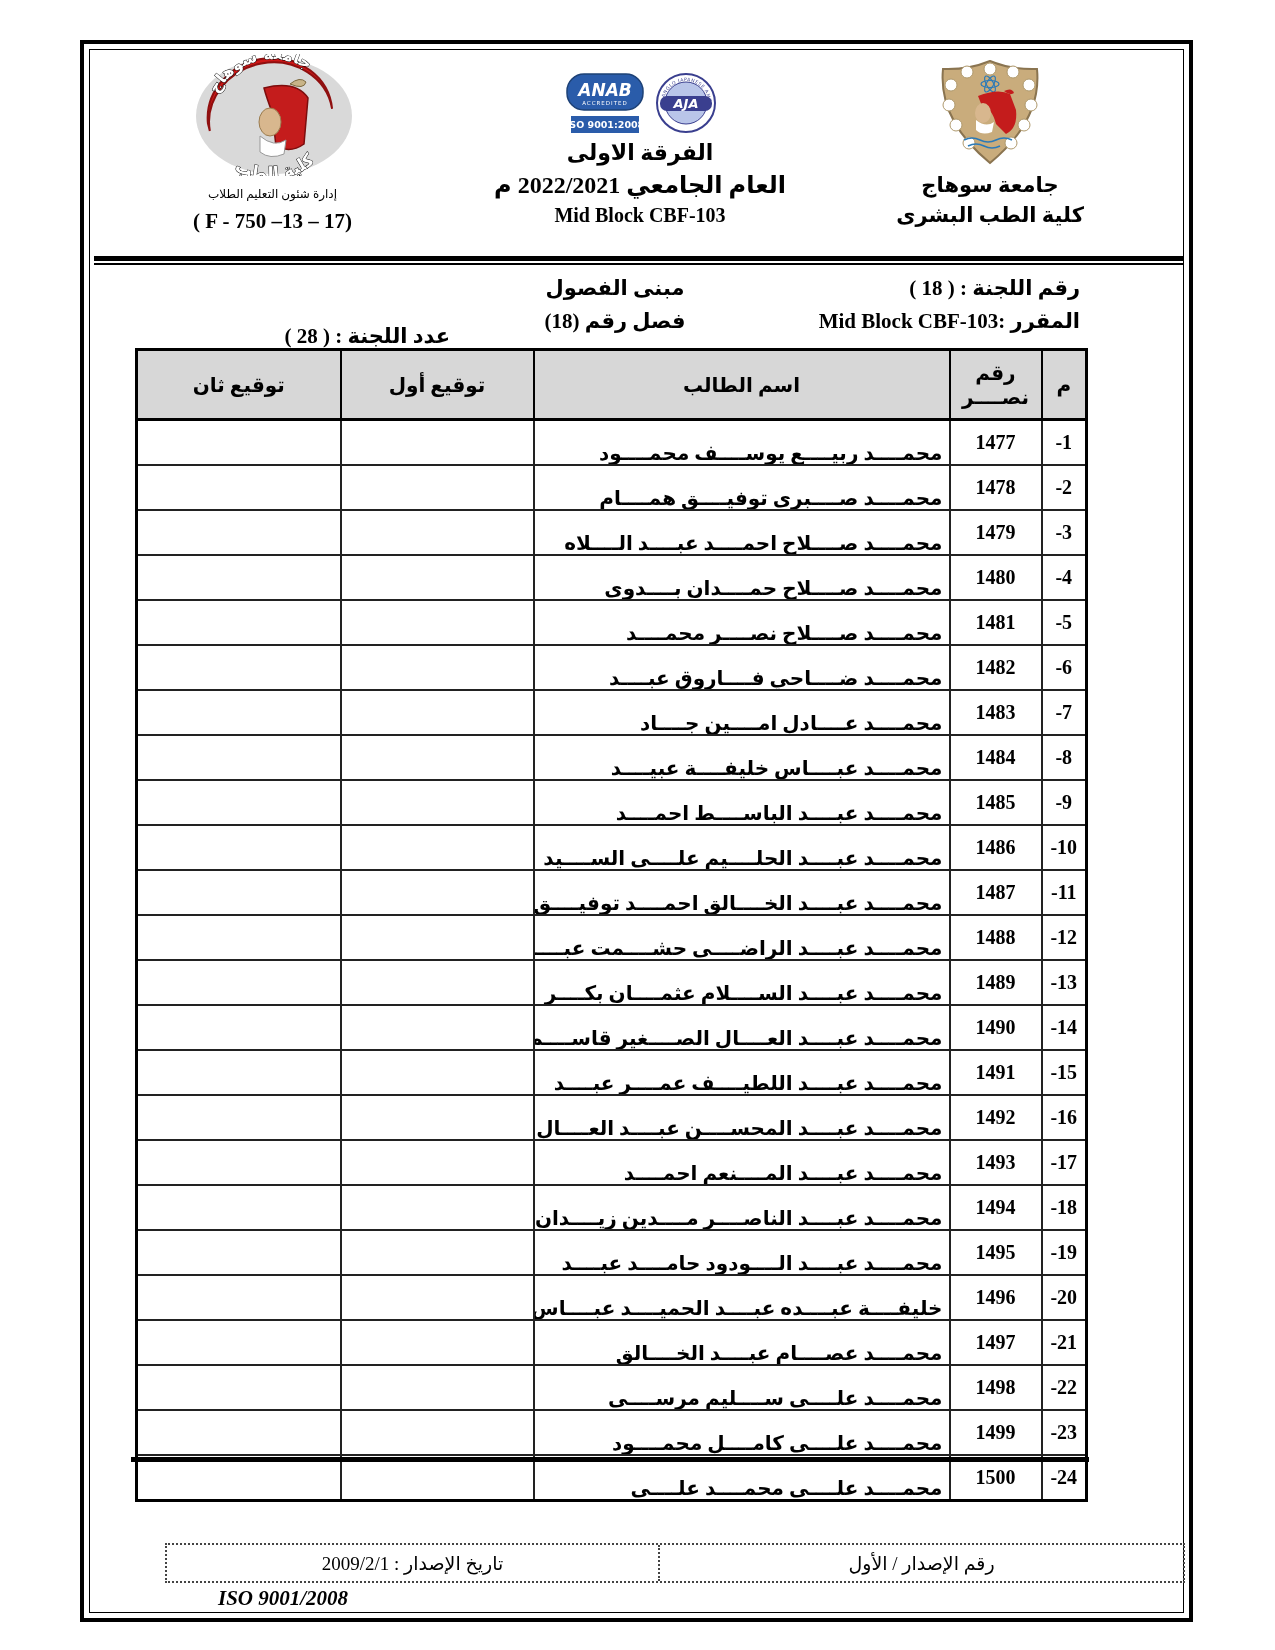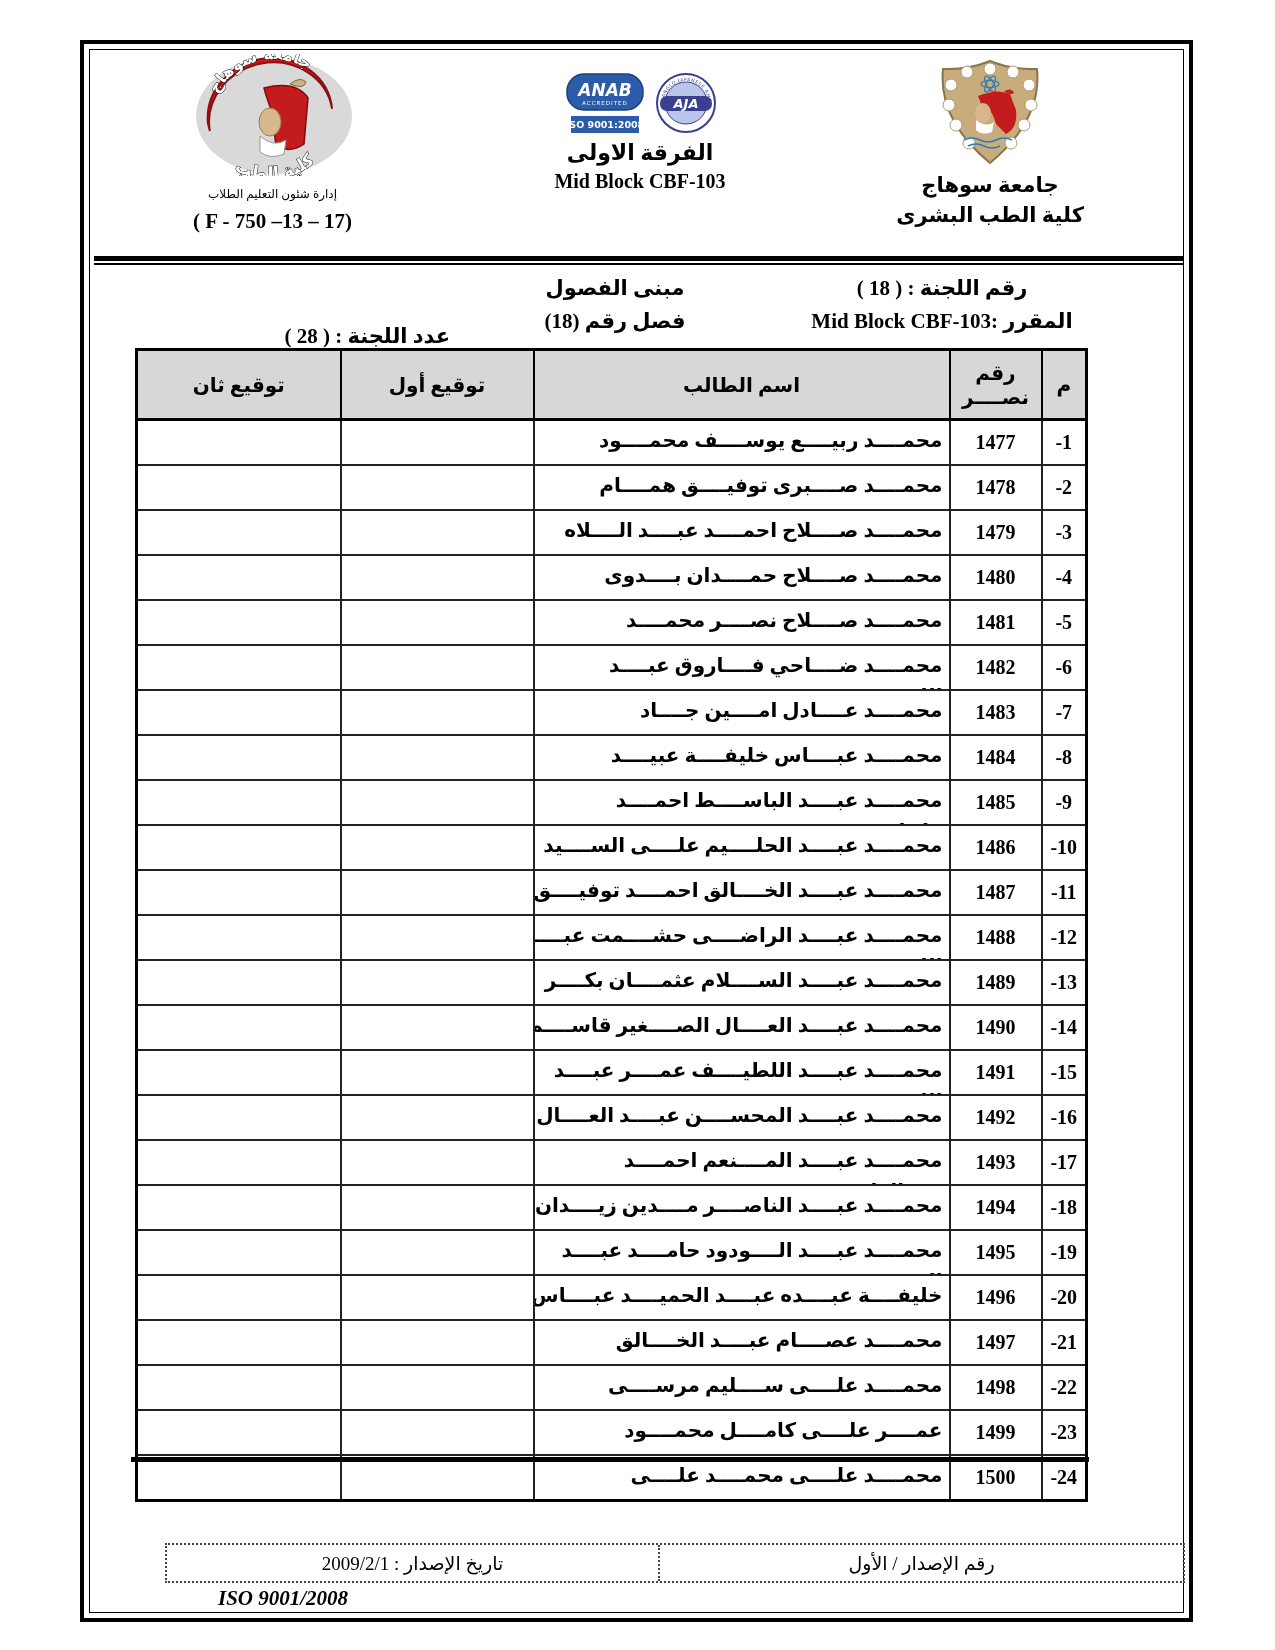--- a/index.html
+++ b/index.html
@@ -23,21 +23,21 @@
   .ar { direction:rtl; }
   .b20 { font-weight:normal; font-size:12px; line-height:28px; }
   .b21 { font-weight:bold; font-size:21px; line-height:30px; }
   .b22 { font-weight:bold; font-size:22px; line-height:30px; }
   .latin-bold { font-weight:bold; font-size:20px; line-height:26px; direction:ltr; }
 
   
   .rule { left:94px; top:256px; width:1090px; height:9px; border-top:5px solid #000; border-bottom:2px solid #000; }
 
   
-  .info-right { left:772px; top:272px; width:340px; text-align:center; }
+  .info-right { left:740px; top:272px; width:340px; text-align:right; }
   .info-center { left:505px; top:272px; width:220px; text-align:center; }
   .info-left { left:228px; top:272px; width:222px; text-align:right;margin-top:48px; }
   .info-line { direction:rtl; font-weight:bold; font-size:21px; line-height:33px; white-space:nowrap; }
 
   
   table.students {
     position:absolute; left:135px; top:348px; width:950px;
     border-collapse:collapse; direction:rtl; table-layout:fixed;
     border:3px solid #000;
   }
@@ -46,21 +46,21 @@
     border:2px solid #000; border-bottom:3px solid #000; line-height:1.2;
     direction:rtl;
   }
   table.students td {
     height:43px; border:2px solid #222; font-weight:bold; font-size:20px;
     overflow:hidden; padding:0;
   }
   td.c-index { direction:ltr; text-align:center; font-size:20px; }
   td.c-seat { text-align:center; font-size:22px; }
   td.c-name { vertical-align:top; }
-  .name-wrap { height:43px; overflow:hidden; padding:0 6px; direction:rtl; text-align:right; }
+  .name-wrap { height:43px; overflow:hidden; padding:13px 6px; direction:rtl; text-align:right; }
   .name-line { height:39px; line-height:39px; white-space:nowrap; }
   .name-line2 { height:30px; line-height:22px; white-space:nowrap; }
   td.c-sig { background:#fff; }
 
   .table-underline { left:131px; top:1457px; width:958px; height:5px; background:#000; }
 
   
   .issue-table {
     left:165px; top:1543px; width:1020px; height:40px;
     border:2px dotted #444; display:flex; direction:rtl;
@@ -131,20 +131,21 @@
       <circle cx="31" cy="31" r="21" fill="#b9c5e9" stroke="#3a3f8f" stroke-width="1"></circle>
       <path id="ajaRing" d="M 9 31 A 22 22 0 1 1 53 31" fill="none"></path>
       <text font-size="4.6" fill="#3a3f8f" letter-spacing="0.6">
         <textPath href="#ajaRing" startOffset="8%">ANGLO JAPANESE AMERICAN REGISTRARS</textPath>
       </text>
       <rect x="5" y="24" width="52" height="15" rx="7" fill="#3a3f8f"></rect>
       <text x="31" y="36" text-anchor="middle" font-size="13" font-weight="bold" font-style="italic" fill="#fff">AJA</text>
     </svg>
   </div>
   <div class="ar b22">الفرقة الاولى</div>
+  <div class="ar" style="font-weight:bold;font-size:24px;line-height:34px;">العام الجامعي 2022/2021 م</div>
   <div class="latin-bold">Mid Block CBF-103</div>
 </div>
 
 <div class="abs hdr-left">
   <svg width="190" height="122" viewBox="0 0 190 122">
     <ellipse cx="96" cy="62" rx="78" ry="58" fill="#d9d9d9"></ellipse>
     <path d="M30 62 A 62 57 0 1 1 154 70 A 50 46 0 1 0 30 54 Z" fill="#cf1717" stroke="#8f0f0f" stroke-width="2" transform="rotate(-14 92 62)"></path>
     <g>
       <path d="M86 34 Q118 26 130 44 L126 90 Q112 100 98 92 L94 58 Q88 42 86 34 Z" fill="#c41c1c" stroke="#7d0d0d" stroke-width="1.5"></path>
       <path d="M112 30 q10 -8 16 -2 q-2 8 -16 2" fill="#c8b488" stroke="#7d6a40" stroke-width="1"></path>
@@ -459,21 +460,21 @@
       </div>
     </td>
     <td class="c-sig"></td>
     <td class="c-sig"></td>
   </tr>
       <tr>
     <td class="c-index">-23</td>
     <td class="c-seat">1499</td>
     <td class="c-name">
       <div class="name-wrap">
-        <div class="name-line">عمــــر علــــى كامــــل محمــــود</div>
+        <div class="name-line">محمــــد علــــى كامــــل محمــــود</div>
         <div class="name-line2"></div>
       </div>
     </td>
     <td class="c-sig"></td>
     <td class="c-sig"></td>
   </tr>
       <tr>
     <td class="c-index">-24</td>
     <td class="c-seat">1500</td>
     <td class="c-name">

